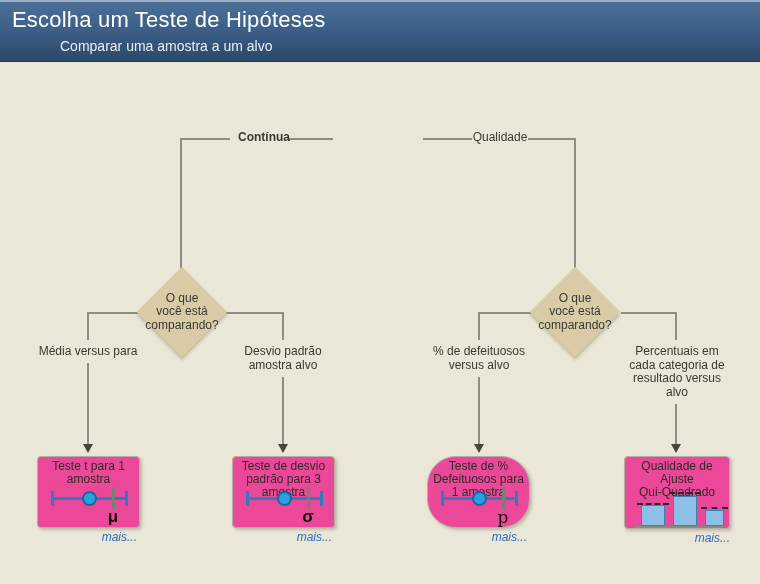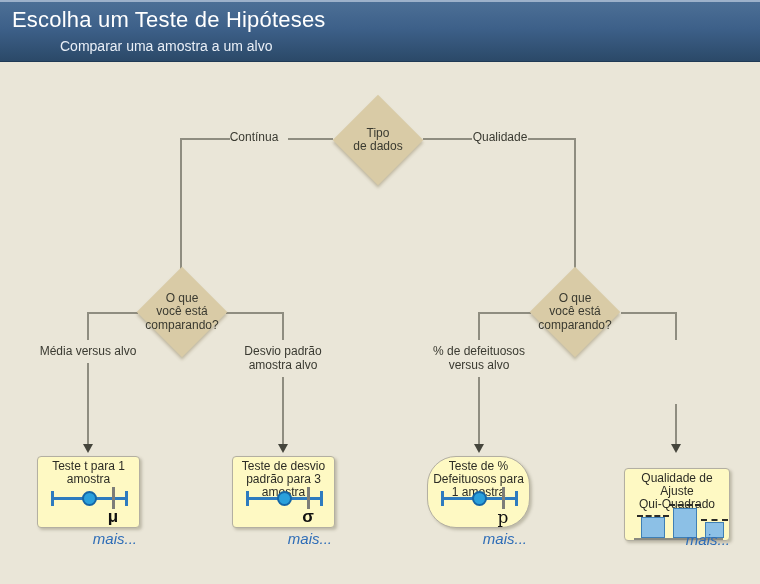--- a/index.html
+++ b/index.html
@@ -46,30 +46,30 @@
     font-size:12px; line-height:13.5px; color:#3a3a30; white-space:pre-line;
   }
   
   .blabel {
     position:absolute; text-align:center; font-size:12px; line-height:13.5px;
     color:#3a3a31; white-space:pre-line;
   }
   
   .tbox {
     position:absolute; width:103px; height:72px;
-    background:#fef9c3; border:1px solid #b3afa2; border-radius:4px;
+    background:#ec4899; border:1px solid #b3afa2; border-radius:4px;
     box-shadow:2px 2px 3px rgba(90,85,60,0.30);
   }
   .tbox .btitle {
     position:absolute; left:0; top:3px; width:100%; text-align:center;
     font-size:12px; line-height:13px; color:#2c2c25; white-space:pre-line;
   }
   .more {
     position:absolute; width:103px; text-align:right;
-    font-size:15px; font-style:italic; color:#2e6db7; padding-right:3px;
+    font-size:12px; font-style:italic; color:#2e6db7; padding-right:3px;
     cursor:pointer;
   }
   
   .dotplot { position:absolute; left:0; top:0; width:103px; height:72px; }
   .dotplot .axis  { position:absolute; left:13px; top:40px; width:77px; height:3px; background:#2e7bbf; }
   .dotplot .tick-l{ position:absolute; left:13px; top:34px; width:3px; height:15px; background:#2e7bbf; }
   .dotplot .tick-r{ position:absolute; left:87px; top:34px; width:3px; height:15px; background:#2e7bbf; }
   .dotplot .dot   {
     position:absolute; left:44px; top:34px; width:15px; height:15px; border-radius:50%;
     background:#2aa0dc; border:2px solid #1566a6;
@@ -121,45 +121,44 @@
   <div class="vline" style="left:478px;top:312px;height:28px;"></div>
   <div class="vline" style="left:478px;top:377px;height:67px;"></div>
   <div class="vline" style="left:675px;top:312px;height:28px;"></div>
   <div class="vline" style="left:675px;top:404px;height:40px;"></div>
 
   <div class="arrow" style="left:83px;top:444px;"></div>
   <div class="arrow" style="left:278px;top:444px;"></div>
   <div class="arrow" style="left:474px;top:444px;"></div>
   <div class="arrow" style="left:671px;top:444px;"></div>
 
-  <div class="diamond" style="left:332px;top:96px;">
-    <div class="shape"></div>
-    <div class="dtext">Tipo
-de dados</div>
-  </div>
   <div class="diamond" style="left:136px;top:268px;">
     <div class="shape"></div>
     <div class="dtext">O que
 você está
 comparando?</div>
   </div>
   <div class="diamond" style="left:529px;top:268px;">
     <div class="shape"></div>
     <div class="dtext">O que
 você está
 comparando?</div>
   </div>
 
-  <div class="blabel" style="left:216px;top:131px;width:76px;">Contínua</div>
+  <div class="blabel" style="left:226px;top:131px;width:76px;font-weight:bold;">Contínua</div>
   <div class="blabel" style="left:462px;top:131px;width:76px;">Qualidade</div>
-  <div class="blabel" style="left:18px;top:345px;width:140px;">Média versus alvo</div>
+  <div class="blabel" style="left:18px;top:345px;width:140px;">Média versus para</div>
   <div class="blabel" style="left:228px;top:345px;width:110px;">Desvio padrão
 amostra alvo</div>
   <div class="blabel" style="left:414px;top:345px;width:130px;">% de defeituosos
 versus alvo</div>
+  <div class="blabel" style="left:612px;top:345px;width:130px;">Percentuais em
+cada categoria de
+resultado versus
+alvo</div>
 
   <div class="tbox" style="left:37px;top:456px;">
     <div class="btitle">Teste t para 1
 amostra</div>
     <div class="dotplot">
       <div class="axis"></div>
       <div class="tick-l"></div>
       <div class="tick-r"></div>
       <div class="dot"></div>
       <div class="target"></div>
@@ -191,21 +190,21 @@
       <div class="axis"></div>
       <div class="tick-l"></div>
       <div class="tick-r"></div>
       <div class="dot"></div>
       <div class="target"></div>
       <div class="sym serif">p</div>
     </div>
   </div>
   <div class="more" style="left:427px;top:530px;">mais...</div>
 
-  <div class="tbox" style="left:624px;top:456px;width:106px;height:73px;margin-top:12px;">
+  <div class="tbox" style="left:624px;top:456px;width:106px;height:73px;">
     <div class="btitle">Qualidade de
 Ajuste
 Qui-Quadrado</div>
     <div class="barchart">
       <div class="bar bar1"></div>
       <div class="bar bar2"></div>
       <div class="bar bar3"></div>
       <div class="dash dash1"></div>
       <div class="dash dash2"></div>
       <div class="dash dash3"></div>

